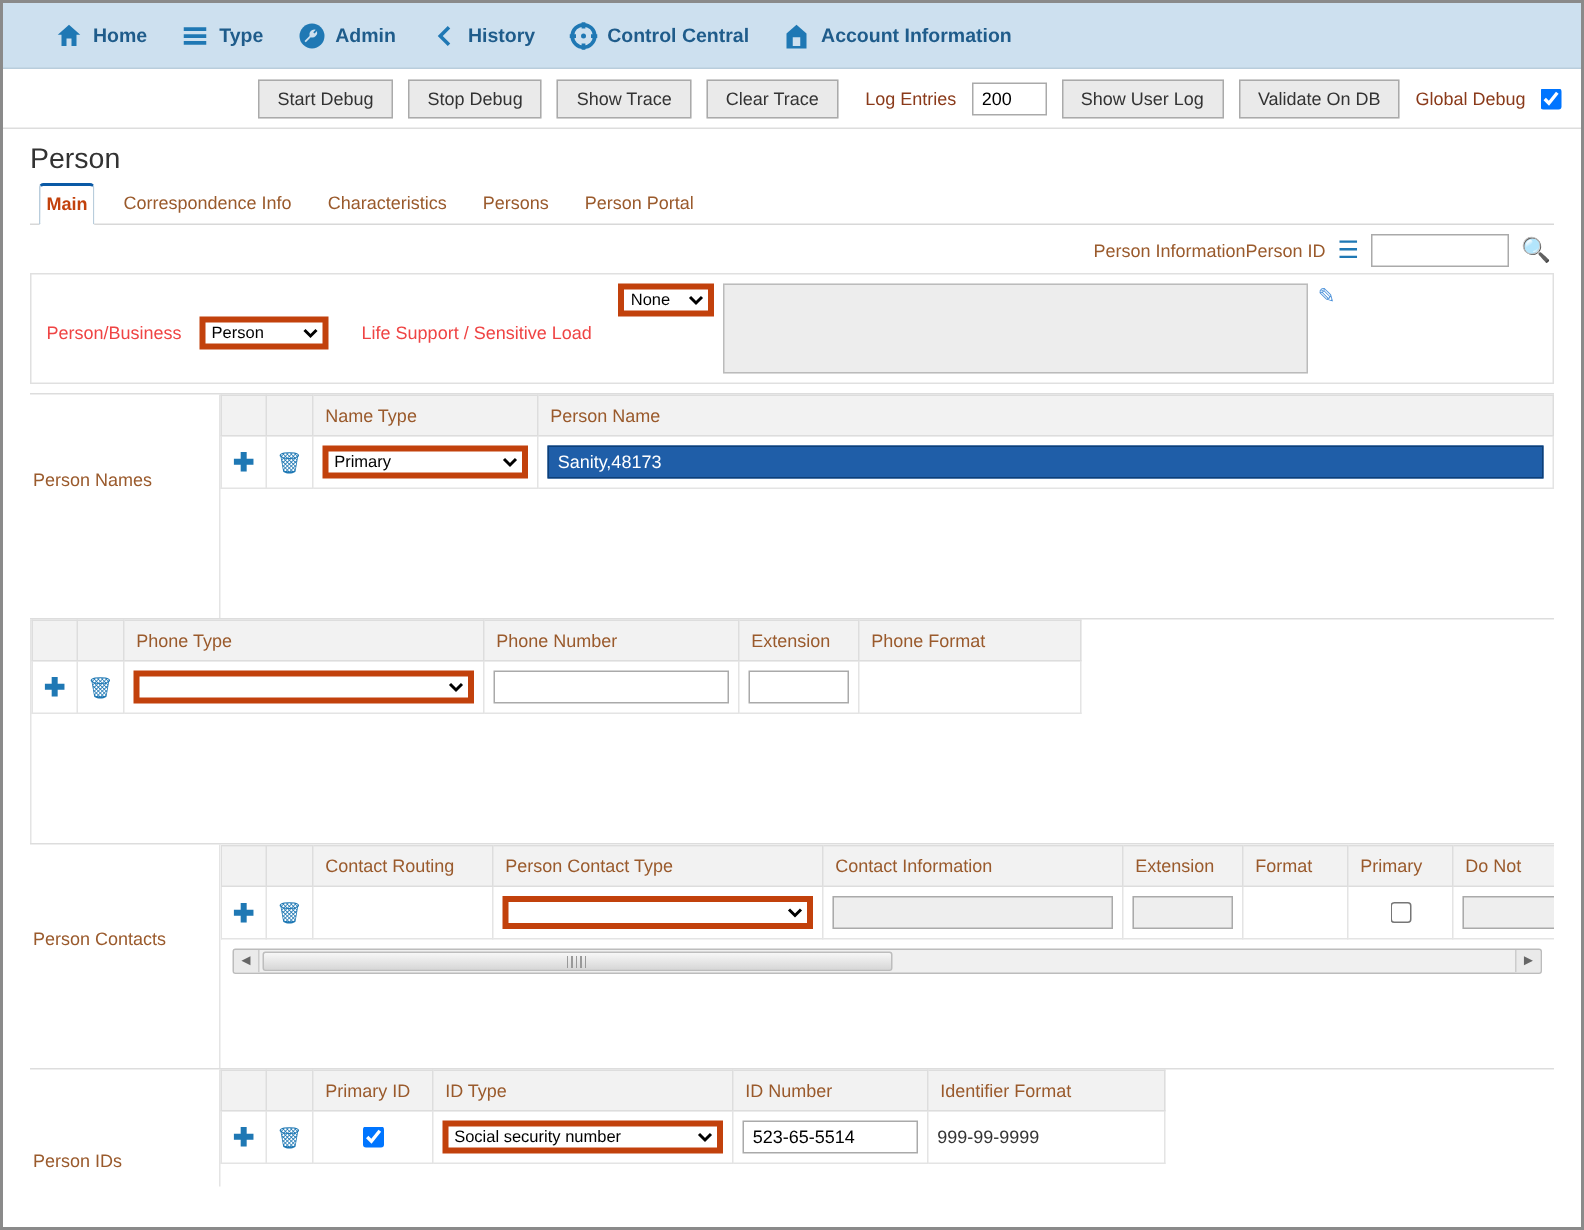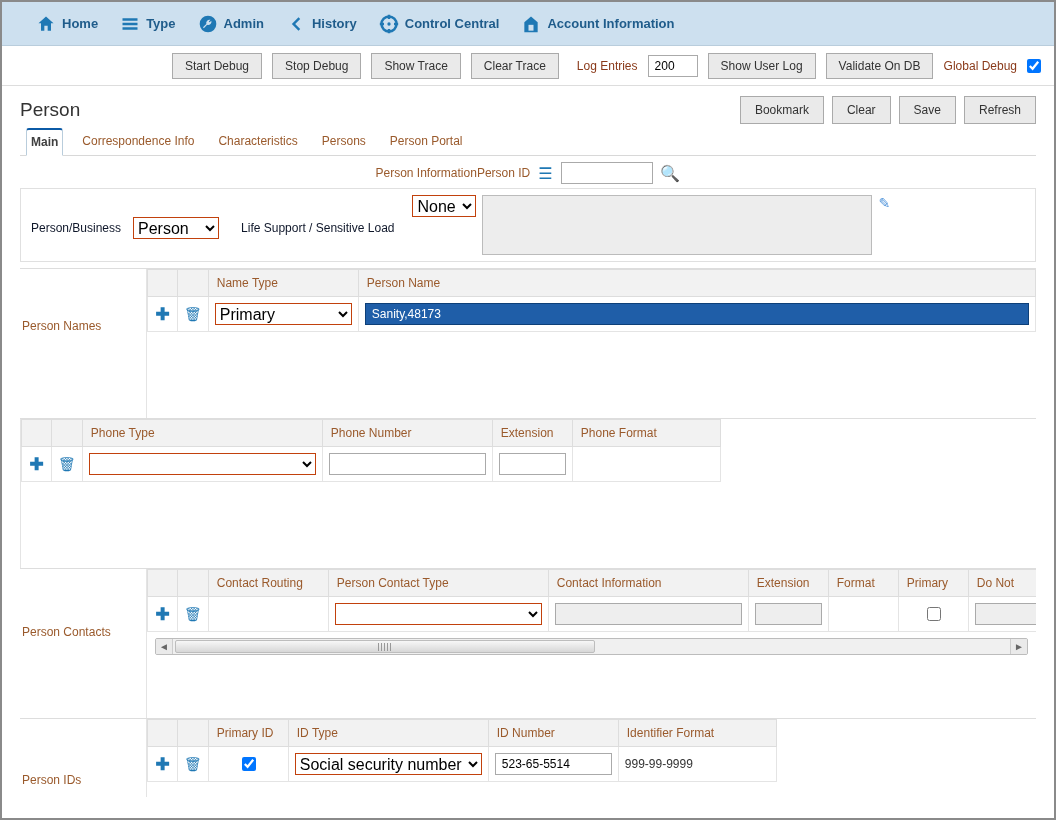--- a/index.html
+++ b/index.html
@@ -18,31 +18,31 @@
   .globaldbg{display:flex;align-items:center;gap:6px;margin-left:auto;color:#8a3a1a}
   
   .page{padding:10px 18px}
   .page-head{display:flex;align-items:center;justify-content:space-between;margin-bottom:4px}
   .page-title{font-size:19px;color:#333}
   .actions{display:flex;gap:8px}
   .actions .btn{padding:6px 14px}
   
   .tabs{display:flex;gap:14px;border-bottom:1px solid #d8d8d8;padding-left:6px}
   .tab{padding:5px 4px 6px;color:#9a5a2c;font-size:12px;cursor:pointer;border:1px solid transparent;border-bottom:none}
-  .tab.active{color:#404040;font-weight:bold;border:1px solid #b9cddc;border-bottom:1px solid #fff;border-top:2px solid #0b5aa6;border-radius:3px 3px 0 0;background:#fff;margin-bottom:-1px}
-  .strip{display:flex;justify-content:center;align-items:center;padding:6px 2px 4px;color:#9a5a2c;font-size:12px}
+  .tab.active{color:#c2410c;font-weight:bold;border:1px solid #b9cddc;border-bottom:1px solid #fff;border-top:2px solid #0b5aa6;border-radius:3px 3px 0 0;background:#fff;margin-bottom:-1px}
+  .strip{display:flex;justify-content:flex-end;align-items:center;padding:6px 2px 4px;color:#9a5a2c;font-size:12px}
   .strip-right{display:flex;align-items:center;gap:8px}
   .menu-icon{color:#1f78b4;font-size:16px;cursor:pointer}
   .search-input{border:1px solid #aaa;height:22px;width:92px;padding:2px 6px;font-size:12px}
   .search-btn{color:#1f78b4;font-size:16px;cursor:pointer}
   
   .section{border:1px solid #e0e0e0;margin-bottom:6px;background:#fff}
   .sec-top{display:flex;align-items:flex-start;padding:6px 10px;gap:18px}
-  .lbl{color:#0f172a;font-size:12px}
-  .sel{border:1px solid #c2410c;height:22px;font-size:16px;background:#fff}
+  .lbl{color:#ef4444;font-size:12px}
+  .sel{border:4px solid #c2410c;height:22px;font-size:11px;background:#fff}
   .notes-area{flex:1;display:flex;align-items:flex-start;gap:6px;margin-left:auto}
   .notes-select{width:64px}
   .notes-box{width:390px;height:60px;background:#ededed;border:1px solid #bbb;resize:none;font-size:12px}
   .edit-icon{color:#4a90d9;cursor:pointer;font-size:14px}
   
   .grid-sec{display:flex;border-top:1px solid #ddd}
   .grid-left{width:126px;padding:50px 6px 10px 2px;color:#9a5a2c;font-size:12px}
   .grid-right{flex:1;border-left:1px solid #e4e4e4}
   table.data{border-collapse:collapse;width:100%}
   table.data th{background:#f2f2f2;border:1px solid #ddd;color:#9a5a2c;font-weight:normal;font-size:12px;text-align:left;padding:6px 8px}
@@ -132,26 +132,20 @@
     <button class="btn">Validate On DB</button>
     <div class="globaldbg">
       <span>Global Debug</span>
       <input type="checkbox" class="chk" checked="" style="">
     </div>
   </div>
 
   <div class="page">
     <div class="page-head">
       <div class="page-title">Person</div>
-      <div class="actions">
-        <button class="btn">Bookmark</button>
-        <button class="btn">Clear</button>
-        <button class="btn">Save</button>
-        <button class="btn">Refresh</button>
-      </div>
     </div>
 
     <div class="tabs">
       <div class="tab active">Main</div>
       <div class="tab">Correspondence Info</div>
       <div class="tab">Characteristics</div>
       <div class="tab">Persons</div>
       <div class="tab">Person Portal</div>
     </div>
 

